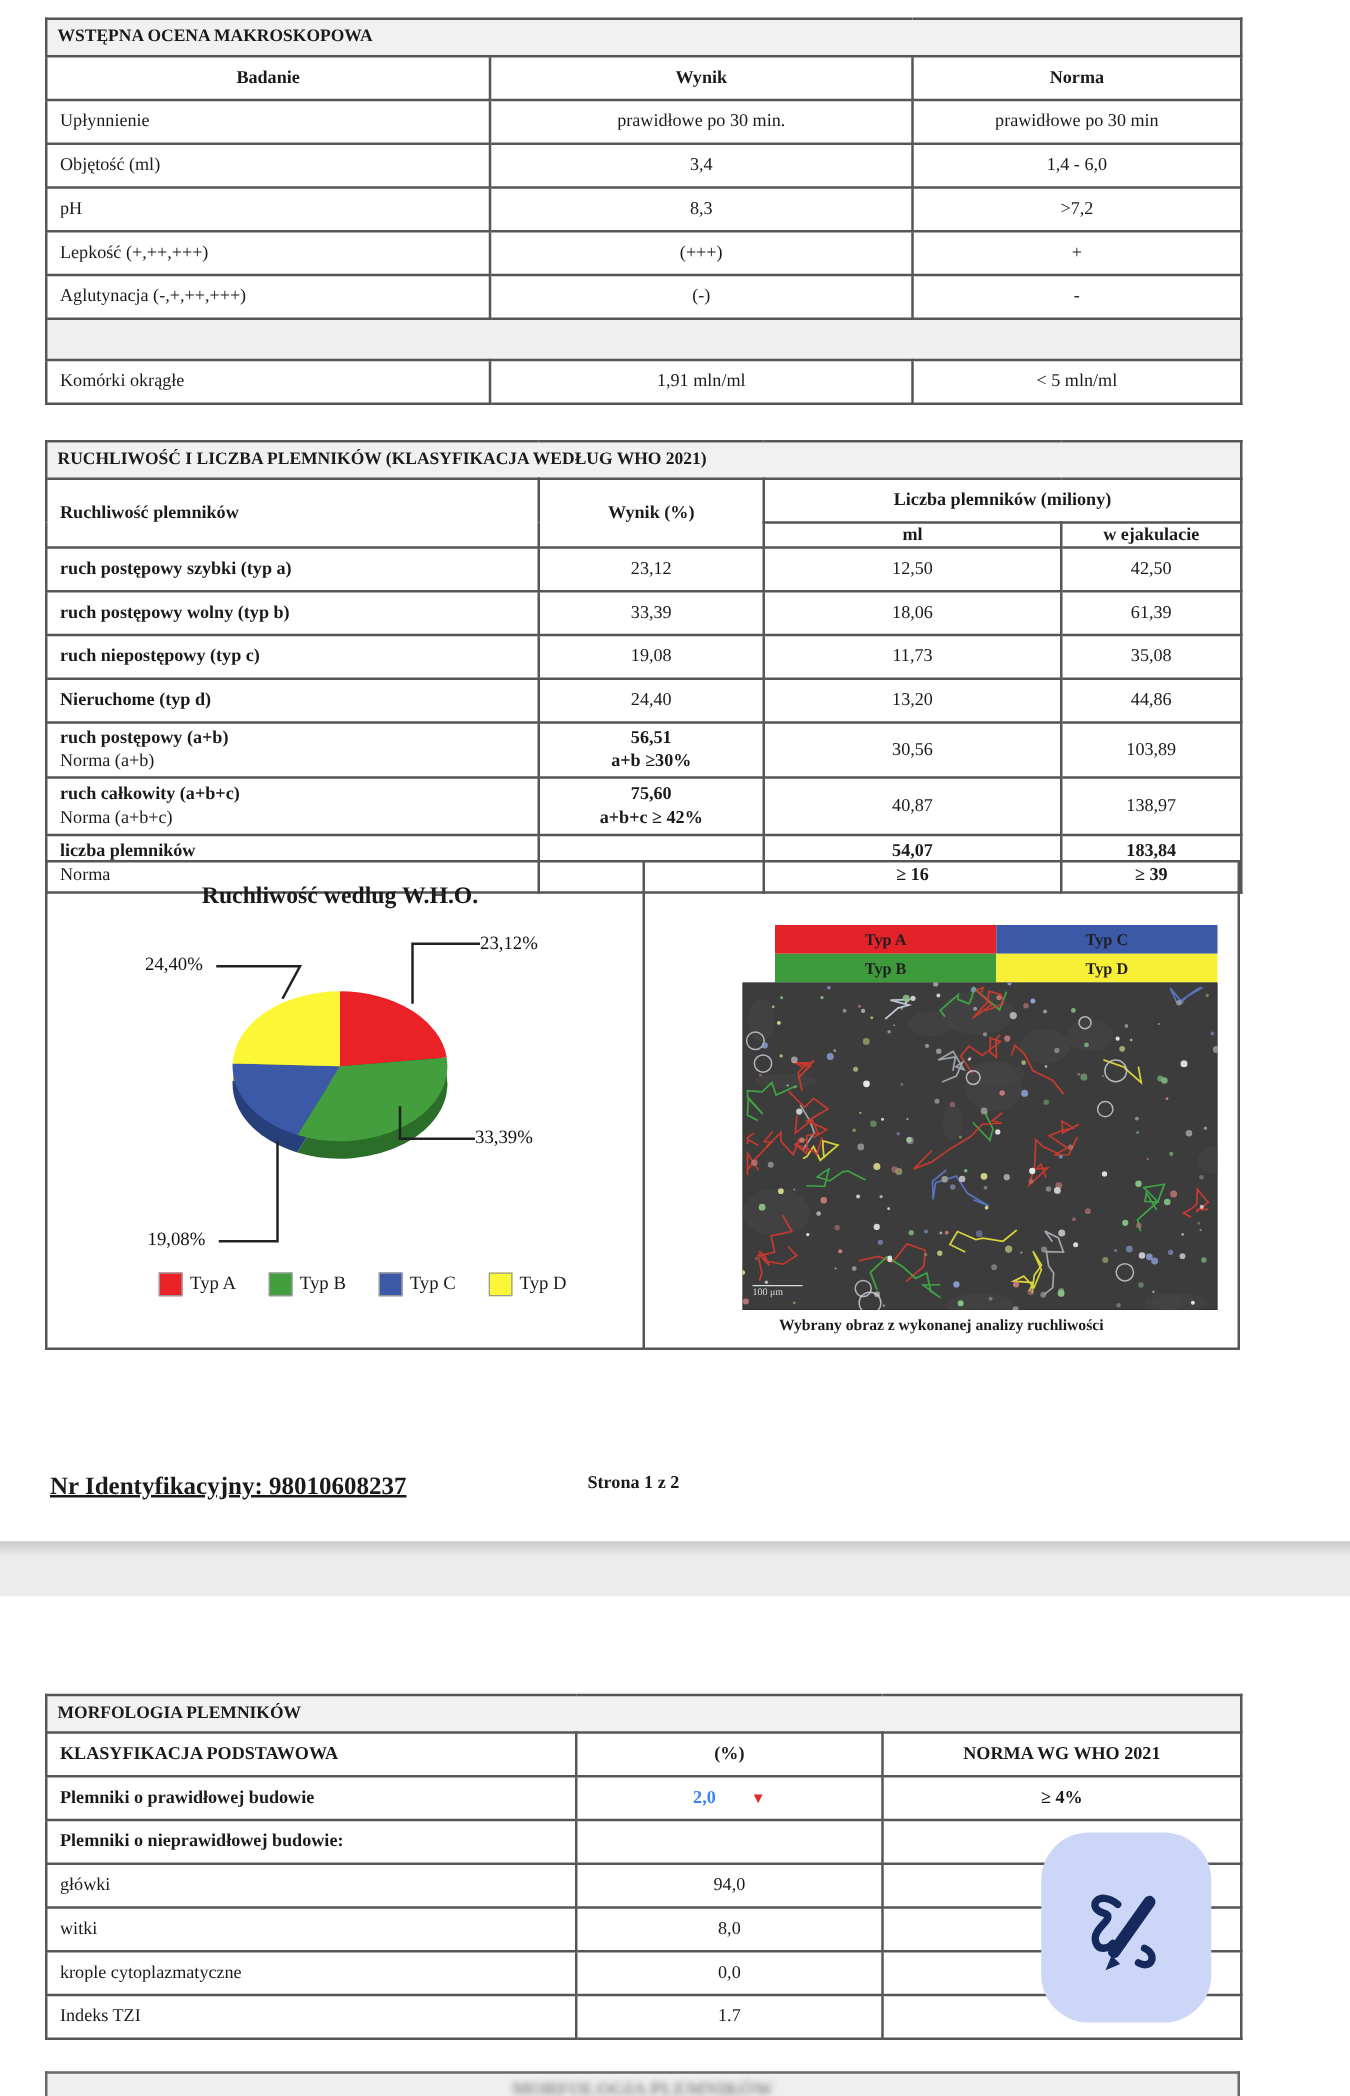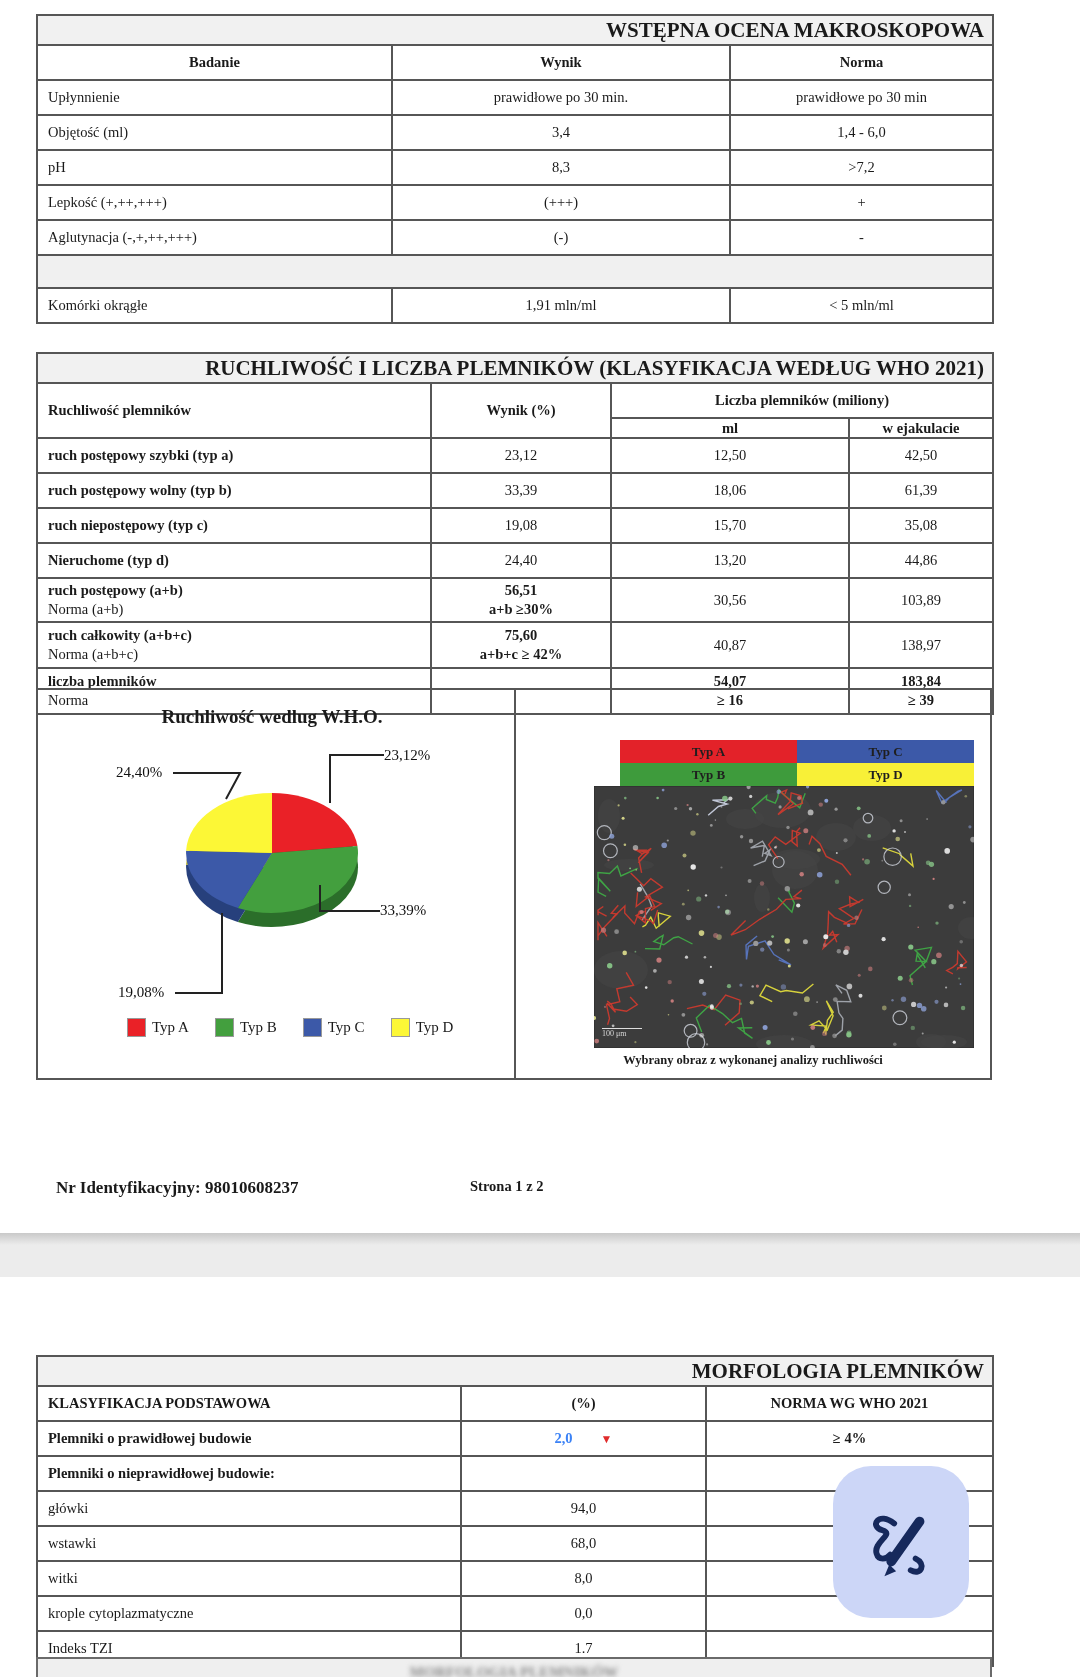--- a/index.html
+++ b/index.html
@@ -4,21 +4,21 @@
 <style>
   html,body{margin:0;padding:0;background:#fff;}
   .screen{position:relative;width:1080px;height:1677px;background:#fff;overflow:hidden;
           font-family:"Liberation Serif",serif;color:#1a1a1a;}
   
   .tbl{position:absolute;left:36px;width:956px;border-collapse:collapse;table-layout:fixed;font-size:14.5px;}
   .tbl td{border:2px solid #565656;height:33px;padding:0 8px;overflow:hidden;}
   .l{text-align:left;padding-left:10px!important;}
   .c{text-align:center;}
   .b{font-weight:bold;}
-  .trow td{background:#f1f1f1;text-align:right;font-weight:bold;font-size:21px;height:28px;}
+  .trow td{background:#f1f1f1;text-align:left;font-weight:bold;font-size:14px;height:28px;}
   .hrow td{text-align:center;font-weight:bold;}
   .hrow td.l{text-align:left;border-radius:17px;}
   .sp td{background:#f0f0f0;height:31px;}
   .grp{height:20px;}
   .srow td{height:18px;}
   .blk{display:block;line-height:19px;}
   .r2 td{height:42px;}
   .r3 td{height:44px;}
   .red{color:#3b82f6;font-weight:bold;}
   .flag{color:#e02b2b;font-size:12px;margin-left:28px;}
@@ -31,21 +31,21 @@
   .legend-item{display:flex;align-items:center;gap:6px;}
   .swatch{width:17px;height:17px;display:inline-block;border:1px solid #999;}
   .bars{position:absolute;left:620px;top:740px;width:354px;display:grid;grid-template-columns:177px 177px;}
   .bar{height:23px;display:flex;align-items:center;justify-content:center;
        font-size:13px;font-weight:bold;color:#1f1f1f;}
   .micro{position:absolute;left:594px;top:786px;}
   .scalebar{position:absolute;left:602px;top:1028px;width:40px;border-top:1px solid #ddd;
             color:#d8d8d8;font-size:8px;text-align:left;}
   .caption{position:absolute;left:514px;top:1053px;width:478px;text-align:center;font-weight:bold;font-size:12.5px;}
   
-  .footer-id{position:absolute;left:56px;top:1178px;font-weight:bold;font-size:17px;}
+  .footer-id{position:absolute;left:40px;top:1178px;font-weight:bold;font-size:20px;text-decoration:underline;}
   .footer-page{position:absolute;left:470px;top:1178px;font-weight:bold;font-size:14.5px;}
   .page-gap{position:absolute;left:0;top:1233px;width:1080px;height:44px;
             background:linear-gradient(180deg,#c9c9c9 0,#ececec 12px,#ececec 100%);}
   .next-table{position:absolute;left:36px;top:1657px;width:956px;height:20px;background:#efefef;
               border:2px solid #6a6a6a;border-bottom:none;box-sizing:border-box;text-align:center;overflow:hidden;}
   .next-table span{filter:blur(2.5px);color:#8a8a8a;font-weight:bold;font-size:15px;line-height:26px;}
   
   .fab{position:absolute;left:833px;top:1466px;width:136px;height:152px;border:none;border-radius:38px;
        background:#ccd6f7;display:flex;align-items:center;justify-content:center;cursor:pointer;z-index:5;}
 </style>
@@ -133,21 +133,21 @@
     </tr>
     <tr>
       <td class="l b">ruch postępowy wolny (typ b)</td>
       <td class="c">33,39</td>
       <td class="c">18,06</td>
       <td class="c">61,39</td>
     </tr>
     <tr>
       <td class="l b">ruch niepostępowy (typ c)</td>
       <td class="c">19,08</td>
-      <td class="c">15,70</td>
+      <td class="c">11,73</td>
       <td class="c">35,08</td>
     </tr>
     <tr>
       <td class="l b">Nieruchome (typ d)</td>
       <td class="c">24,40</td>
       <td class="c">13,20</td>
       <td class="c">44,86</td>
     </tr>
     <tr class="r2">
       <td class="l">
@@ -511,25 +511,20 @@
       <td class="l b">Plemniki o nieprawidłowej budowie:</td>
       <td class="c"></td>
       <td class="c"></td>
     </tr>
     <tr>
       <td class="l">główki</td>
       <td class="c">94,0</td>
       <td class="c"></td>
     </tr>
     <tr>
-      <td class="l">wstawki</td>
-      <td class="c">68,0</td>
-      <td class="c"></td>
-    </tr>
-    <tr>
       <td class="l">witki</td>
       <td class="c">8,0</td>
       <td class="c"></td>
     </tr>
     <tr>
       <td class="l">krople cytoplazmatyczne</td>
       <td class="c">0,0</td>
       <td class="c"></td>
     </tr>
     <tr>

